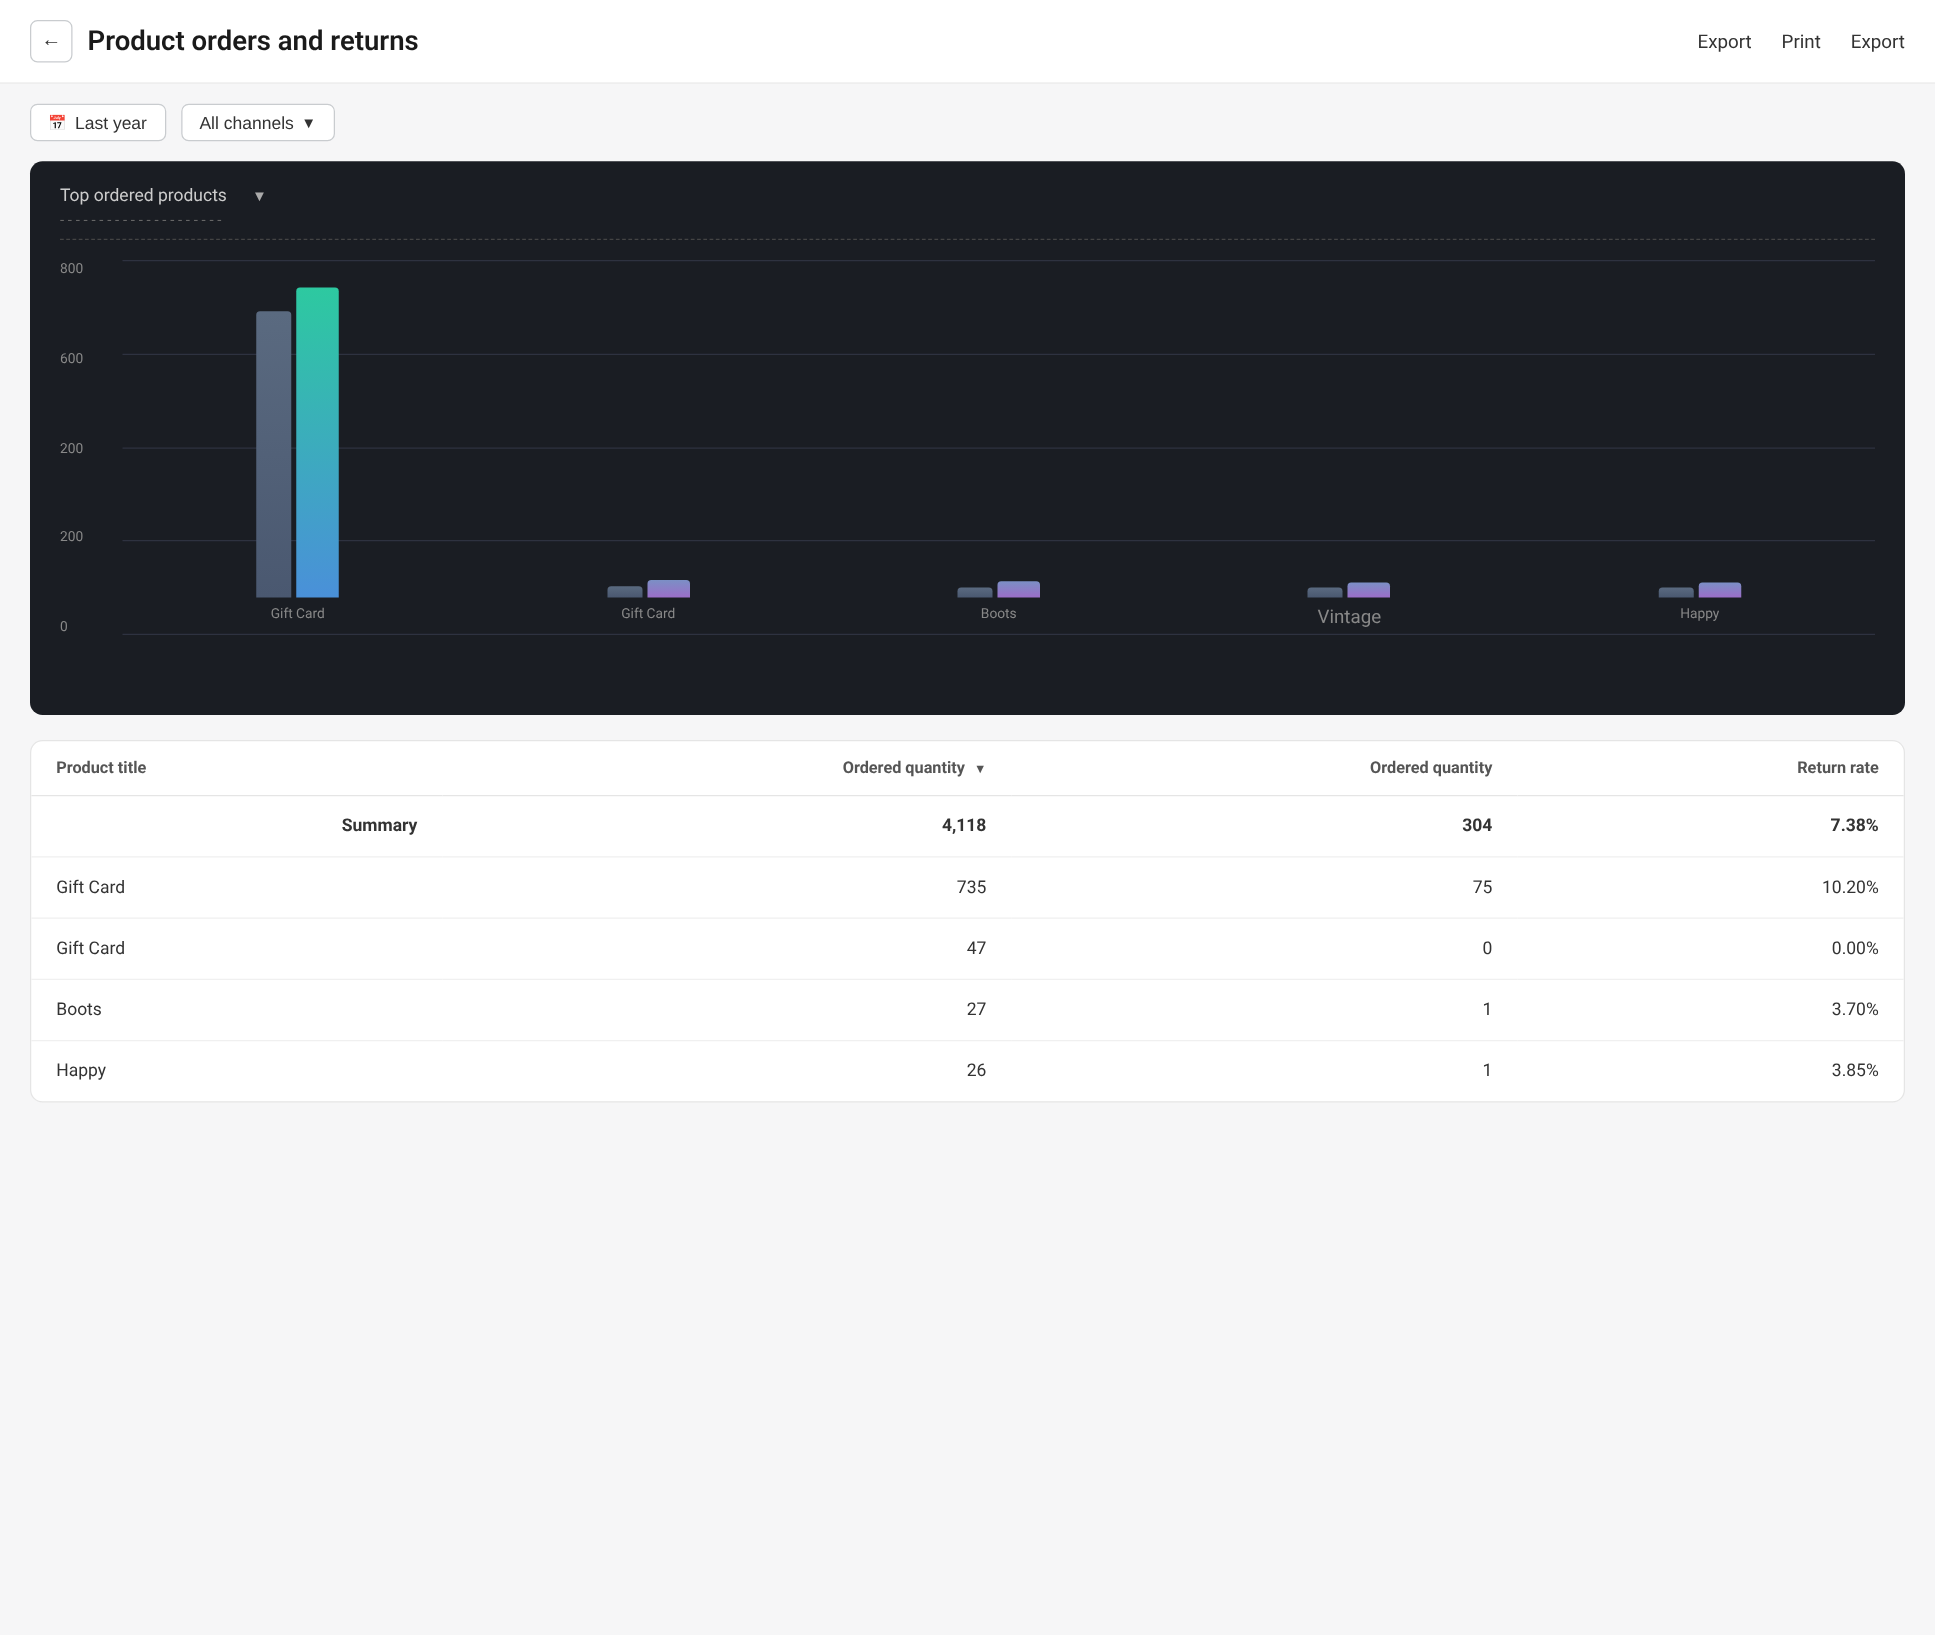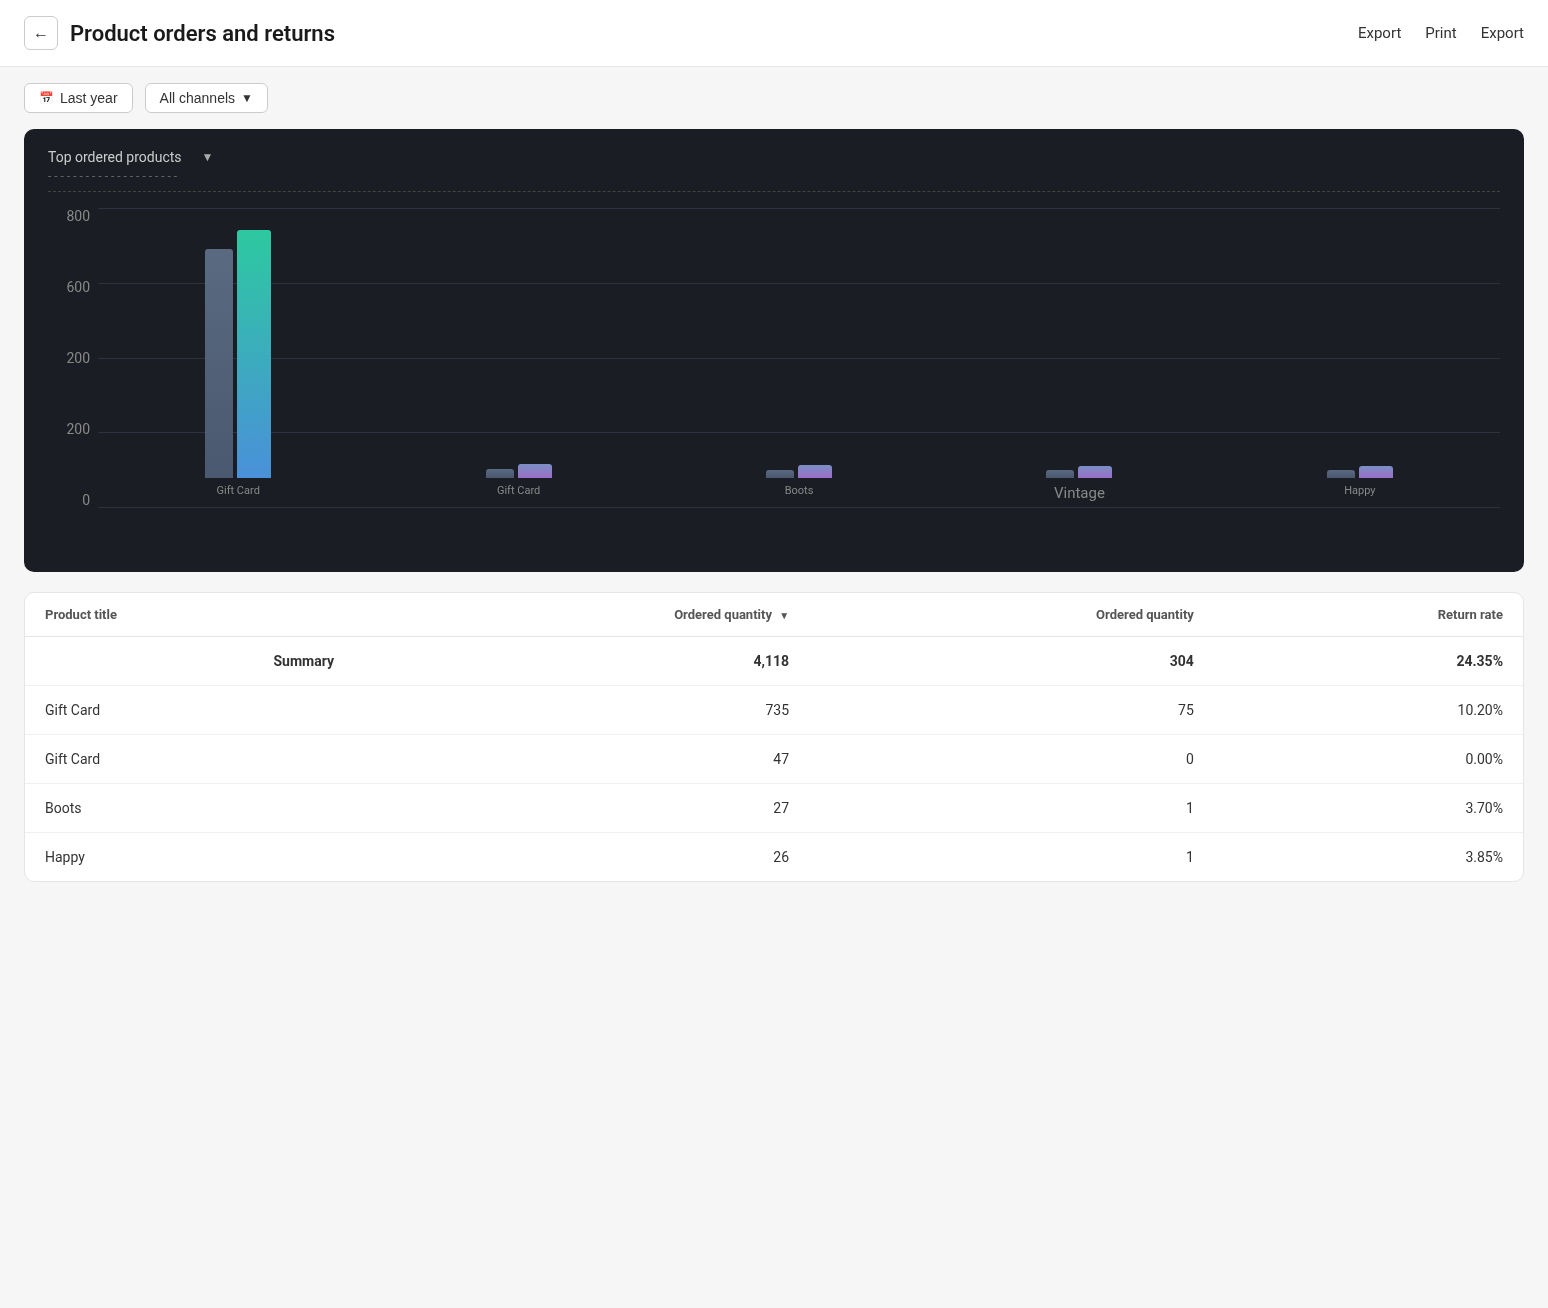--- a/index.html
+++ b/index.html
@@ -130,23 +130,22 @@
       left: 0;
       top: 0;
       bottom: 40px;
       width: 50px;
       display: flex;
       flex-direction: column;
       justify-content: space-between;
     }
 
     .y-label {
-      font-size: 14px;
+      font-size: 11px;
       color: #888;
-      text-align: right;
       padding-right: 8px;
     }
 
     .chart-inner {
       position: absolute;
       left: 50px;
       right: 0;
       top: 0;
       bottom: 40px;
       display: flex;
@@ -397,21 +396,21 @@
             <span>Return rate</span>
           </th>
         </tr>
       </thead>
       <tbody>
 
         <tr class="summary-row">
           <td>Summary</td>
           <td>4,118</td>
           <td>304</td>
-          <td>24.35%</td>
+          <td>7.38%</td>
         </tr>
 
         <tr>
           <td>Gift Card</td>
           <td>735</td>
           <td>75</td>
           <td>10.20%</td>
         </tr>
 
         <tr>

